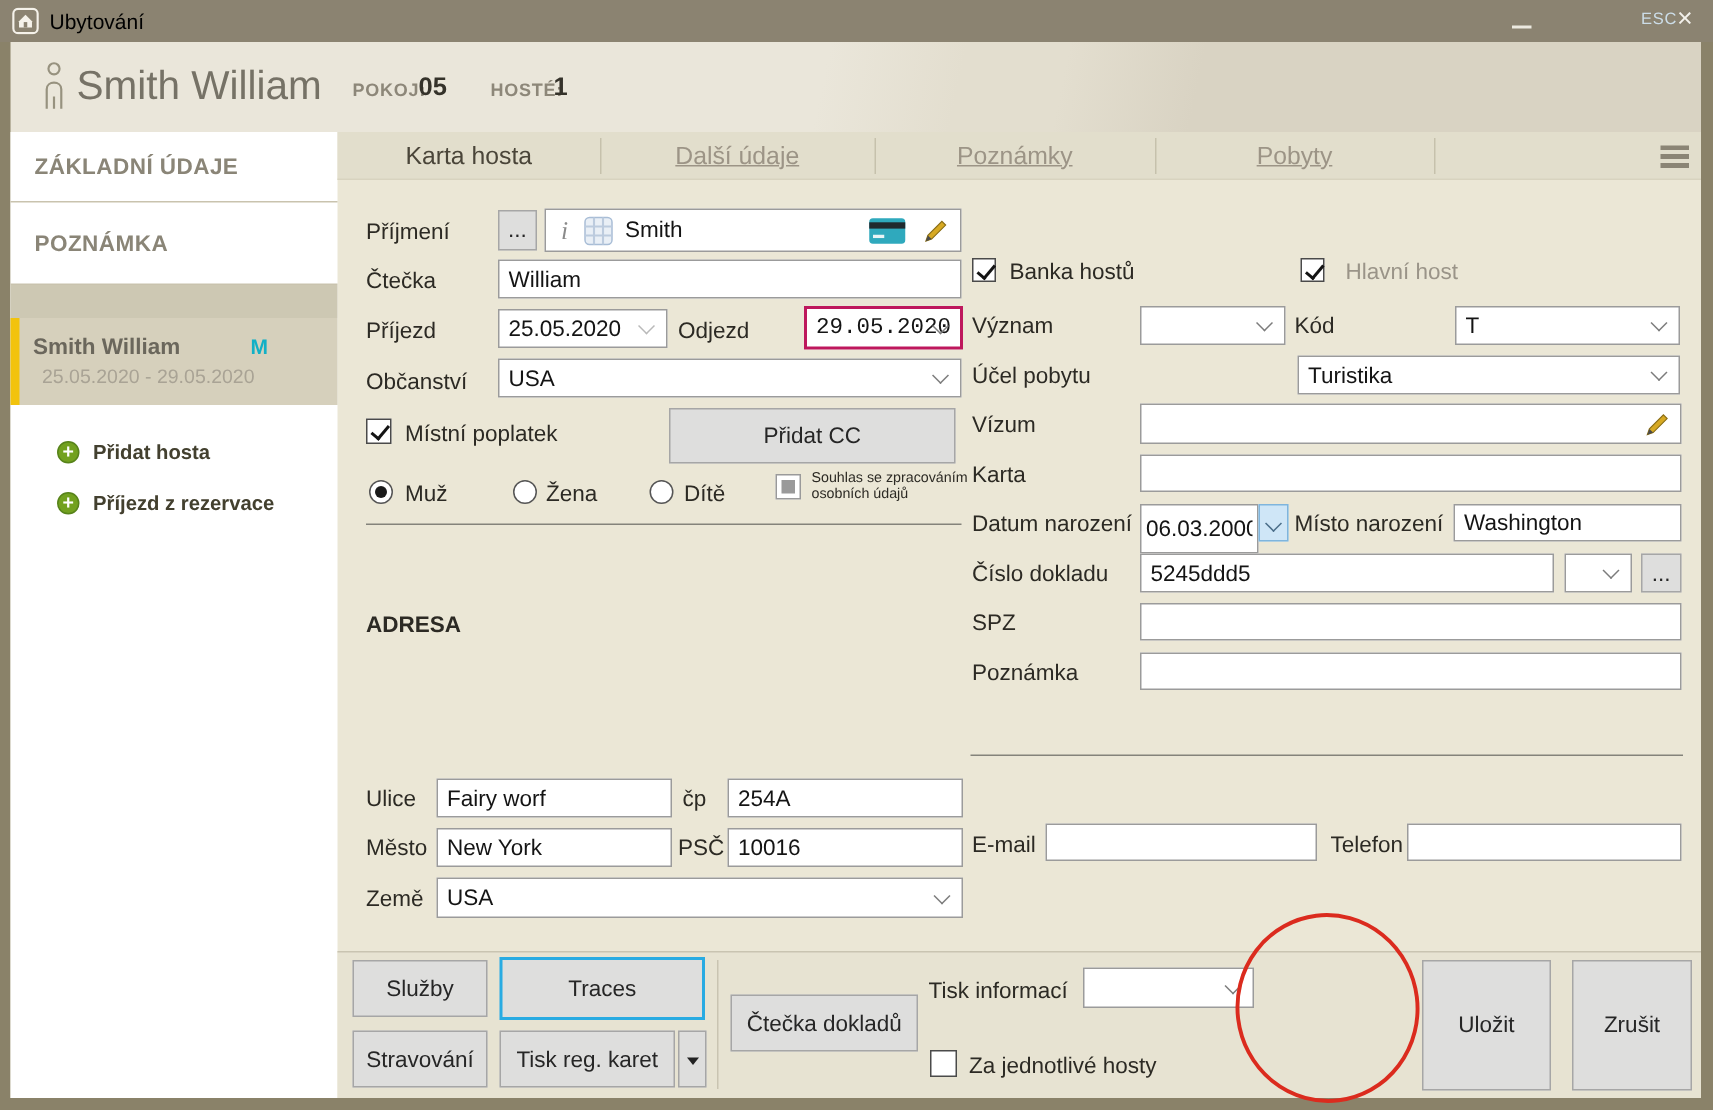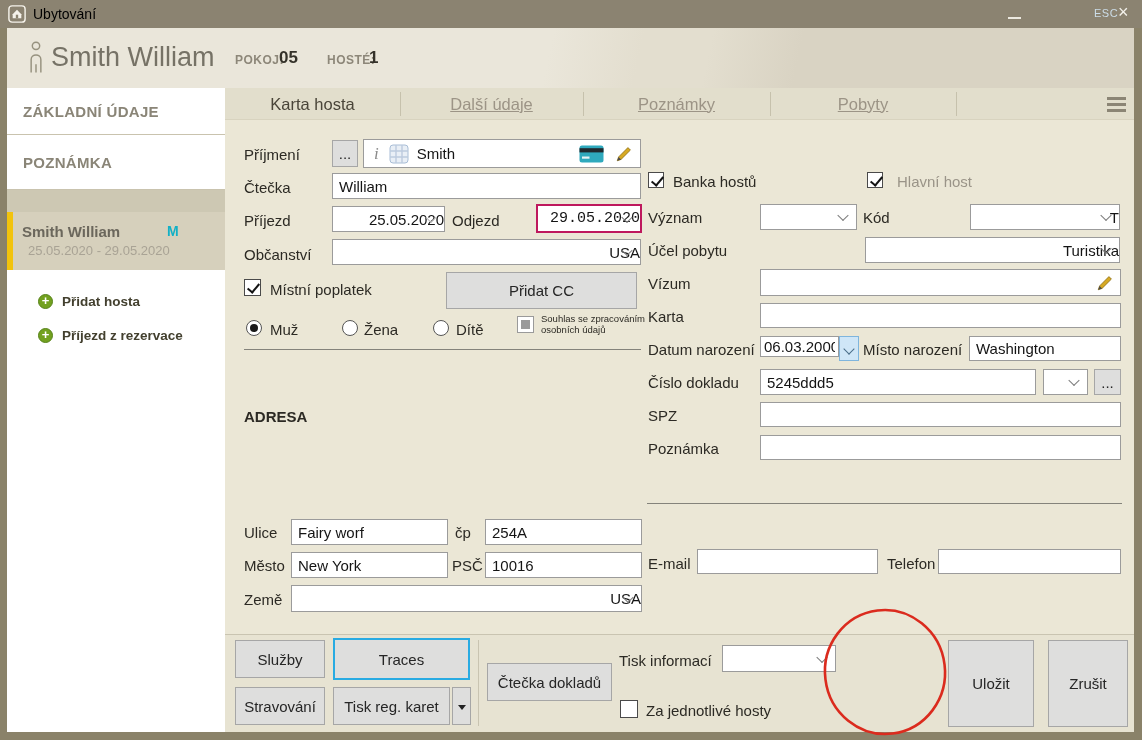--- a/index.html
+++ b/index.html
@@ -50,21 +50,21 @@
   .tab.active { color:#4a4539; }
   .tab.inactive { color:#9c9486; text-decoration:underline; }
   .tab-div { position:absolute; top:4px; width:1px; height:24px; background:#c6c1ac; }
   .burger { position:absolute; left:1107px; top:97px; width:19px; height:15px;
     background:linear-gradient(#8b8575 0 3px,rgba(0,0,0,0) 3px 6px,#8b8575 6px 9px,rgba(0,0,0,0) 9px 12px,#8b8575 12px 15px); }
 
   
   .lbl { position:absolute; font-size:15px; color:#2c2a24; white-space:nowrap; }
   .lbl.gray { color:#9a9488; }
   .inp { position:absolute; background:#fff; border:1px solid #9b9b9b; font:15px "Liberation Sans",sans-serif; color:#141414; padding:0 6px; outline:none; }
-  .sel { position:absolute; background:#fff; border:1px solid #9b9b9b; display:flex; align-items:center; padding-left:6px; font-size:15px; color:#141414;justify-content:flex-end; }
+  .sel { position:absolute; background:#fff; border:1px solid #9b9b9b; display:flex; align-items:center; padding-left:6px; font-size:15px; color:#141414; }
   .sel::after { content:""; position:absolute; right:9px; top:50%; width:7px; height:7px; border-right:1.6px solid #7c7c7c; border-bottom:1.6px solid #7c7c7c; transform:translateY(-70%) rotate(45deg); }
   .sel.lt::after { border-color:#b9b9b9; }
   .sel.dk { border:2px solid #be185d;font-family:Liberation Mono, monospace; }
   .cb { position:absolute; width:17px; height:17px; background:#fff; border:1px solid #4a4a4a; }
   .cb.checked::after { content:""; position:absolute; left:5px; top:1px; width:5px; height:10px; border-right:2px solid #141414; border-bottom:2px solid #141414; transform:rotate(40deg); }
   .cb.indet { border-color:#9a9a9a; }
   .cb.indet::after { content:""; position:absolute; left:3px; top:3px; width:9px; height:9px; background:#9a9a9a; }
   .radio { position:absolute; width:16px; height:16px; border:1px solid #555; border-radius:50%; background:#fff; }
   .radio.sel-on::after { content:""; position:absolute; left:3px; top:3px; width:8px; height:8px; border-radius:50%; background:#1a1a1a; }
   .hr { position:absolute; height:1px; background:#84837b; }
@@ -274,21 +274,21 @@
     <svg viewBox="0 0 16 16" width="18" height="18">
         <path d="M2 14 L3.2 10.6 L11.5 2.3 L13.7 4.5 L5.4 12.8 Z" fill="#d7a922" stroke="#8a6d14" stroke-width="0.7"></path>
         <path d="M2 14 L3.2 10.6 L5.4 12.8 Z" fill="#4a4a4a"></path>
       </svg>
   </span>
 
   <span class="lbl" style="left:648px; top:308px;">Karta</span>
   <input class="inp" style="left: 760px; top: 303px; width: 361px; height: 25px;" value="">
 
   <span class="lbl" style="left:648px; top:341px;">Datum narození</span>
-  <input class="inp" style="left: 760px; top: 336px; width: 79px; height: 21px; padding: 0px 3px;" value="06.03.2000">
+  <input class="inp" style="left: 760px; top: 336px; width: 79px; height: 33px; padding: 0px 3px;" value="06.03.2000">
   <span class="pick" style="left:839px; top:336px; width:20px; height:25px;"></span>
   <span class="lbl" style="left:863px; top:341px;">Místo narození</span>
   <input class="inp" style="left: 969px; top: 336px; width: 152px; height: 25px;" value="Washington">
 
   <span class="lbl" style="left:648px; top:374px;">Číslo dokladu</span>
   <input class="inp" style="left: 760px; top: 369px; width: 276px; height: 26px;" value="5245ddd5">
   <div class="sel" style="left:1043px; top:369px; width:45px; height:26px;">
       <span></span>
     </div>
   <div class="btn" style="left:1094px; top:369px; width:27px; height:26px;">

